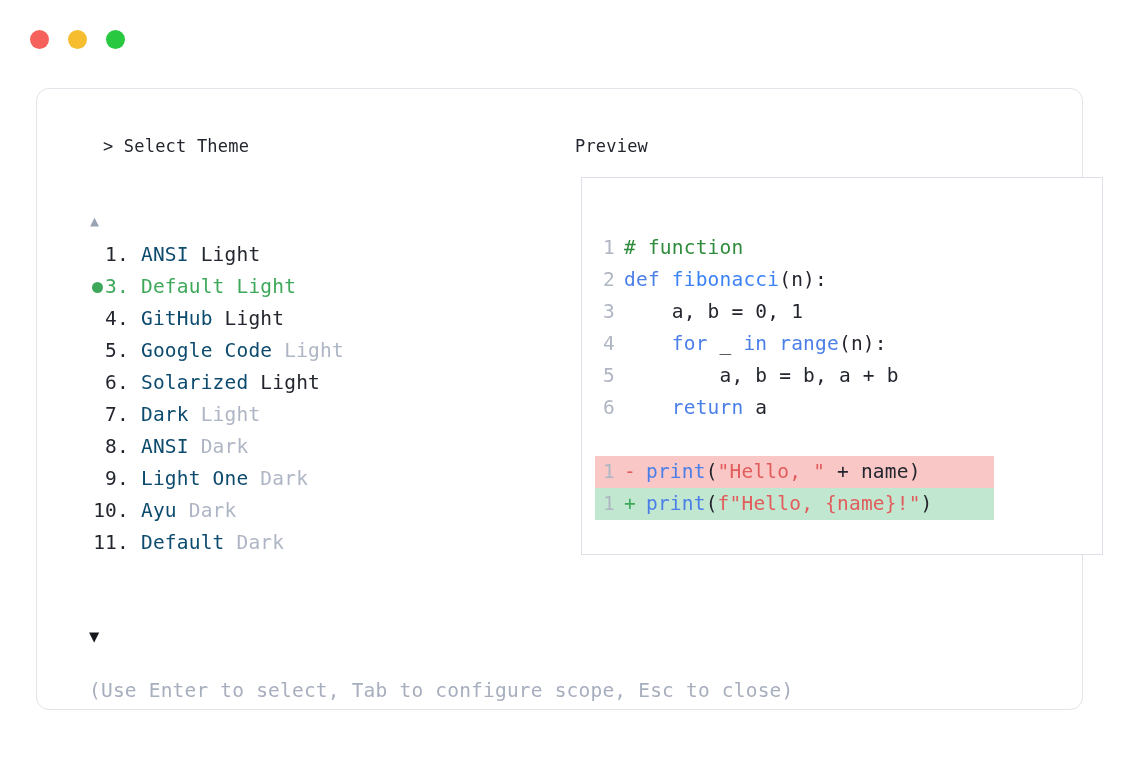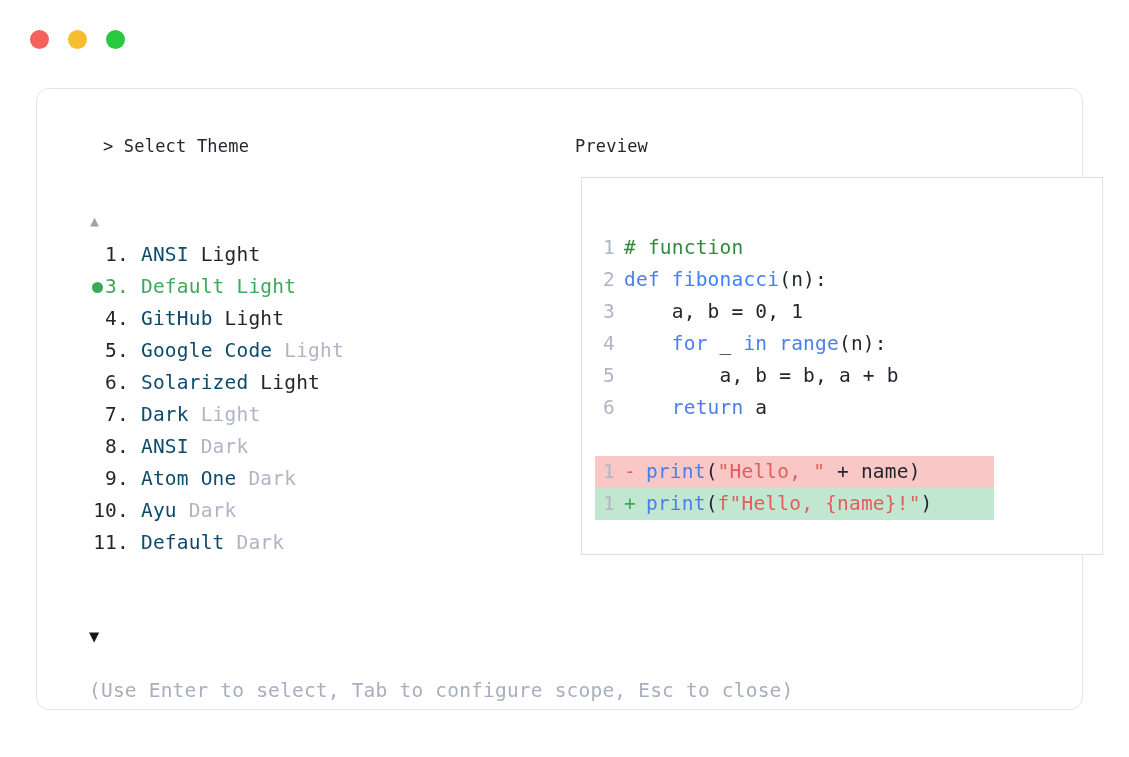--- a/index.html
+++ b/index.html
@@ -131,21 +131,21 @@
         <div class="arrow-up">▲</div>
 
         <div class="theme-list" id="theme-list">
             <div class="theme-row"><span class="idx"> 1.</span><span class="nm"> ANSI</span><span class="sfx"> Light</span></div>
             <div class="theme-row selected"><span class="bullet"></span><span class="idx"> 3.</span><span class="nm"> Default</span><span class="sfx"> Light</span></div>
             <div class="theme-row"><span class="idx"> 4.</span><span class="nm"> GitHub</span><span class="sfx"> Light</span></div>
             <div class="theme-row"><span class="idx"> 5.</span><span class="nm"> Google Code</span><span class="sfx muted"> Light</span></div>
             <div class="theme-row"><span class="idx"> 6.</span><span class="nm"> Solarized</span><span class="sfx"> Light</span></div>
             <div class="theme-row"><span class="idx"> 7.</span><span class="nm"> Dark</span><span class="sfx muted"> Light</span></div>
             <div class="theme-row"><span class="idx"> 8.</span><span class="nm"> ANSI</span><span class="sfx muted"> Dark</span></div>
-            <div class="theme-row"><span class="idx"> 9.</span><span class="nm"> Atom One</span><span class="sfx muted"> Dark</span></div>
+            <div class="theme-row"><span class="idx"> 9.</span><span class="nm"> Light One</span><span class="sfx muted"> Dark</span></div>
             <div class="theme-row"><span class="idx">10.</span><span class="nm"> Ayu</span><span class="sfx muted"> Dark</span></div>
             <div class="theme-row"><span class="idx">11.</span><span class="nm"> Default</span><span class="sfx muted"> Dark</span></div>
           </div>
 
         <div class="arrow-down">▼</div>
 
         <div class="hint">(Use Enter to select, Tab to configure scope, Esc to close)</div>
       </div>
 
       <div class="right">

